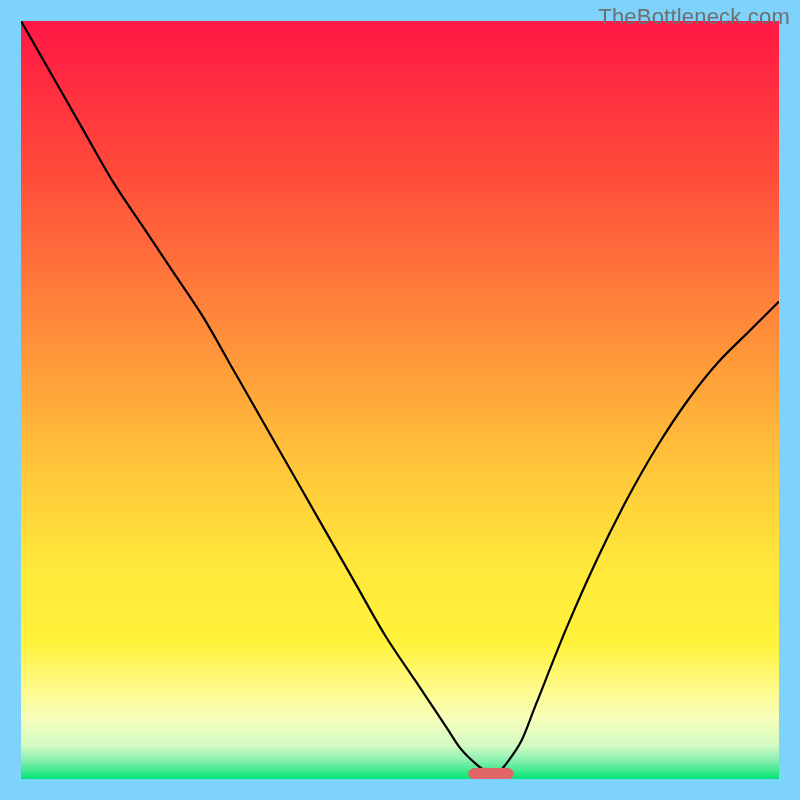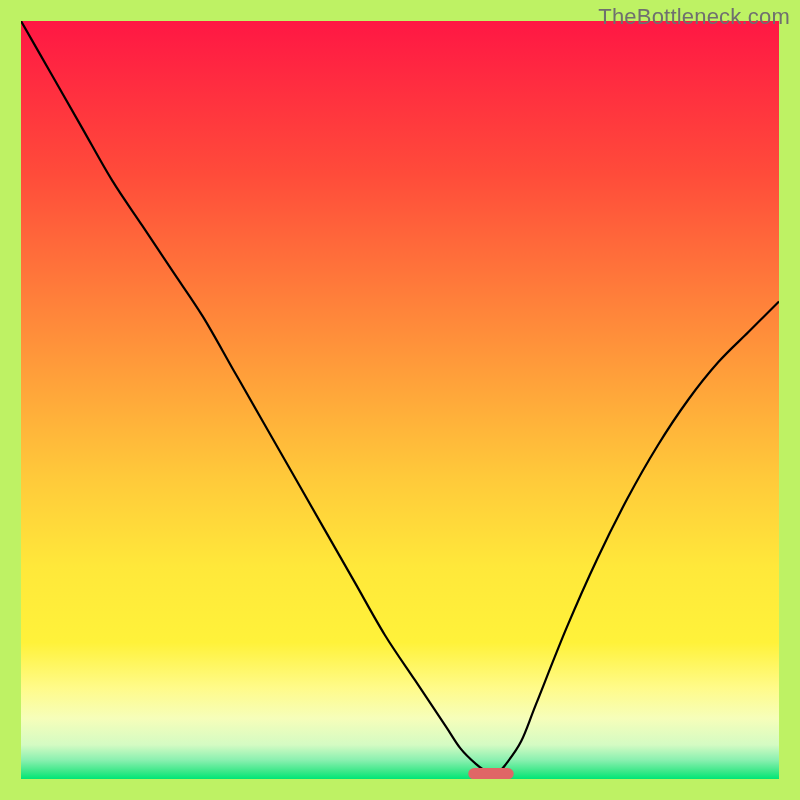--- a/index.html
+++ b/index.html
@@ -8,21 +8,21 @@
     width: 800px;
     height: 800px;
     background: #000;
     overflow: hidden;
     font-family: Arial, Helvetica, sans-serif;
   }
   .frame {
     position: relative;
     width: 800px;
     height: 800px;
-    background: #bef264;
+    background: #7dd3fc;
   }
   .watermark {
     position: absolute;
     top: 4px;
     right: 10px;
     color: #6f6f6f;
     font-size: 22px;
     font-weight: 500;
     letter-spacing: 0.2px;
     z-index: 5;

